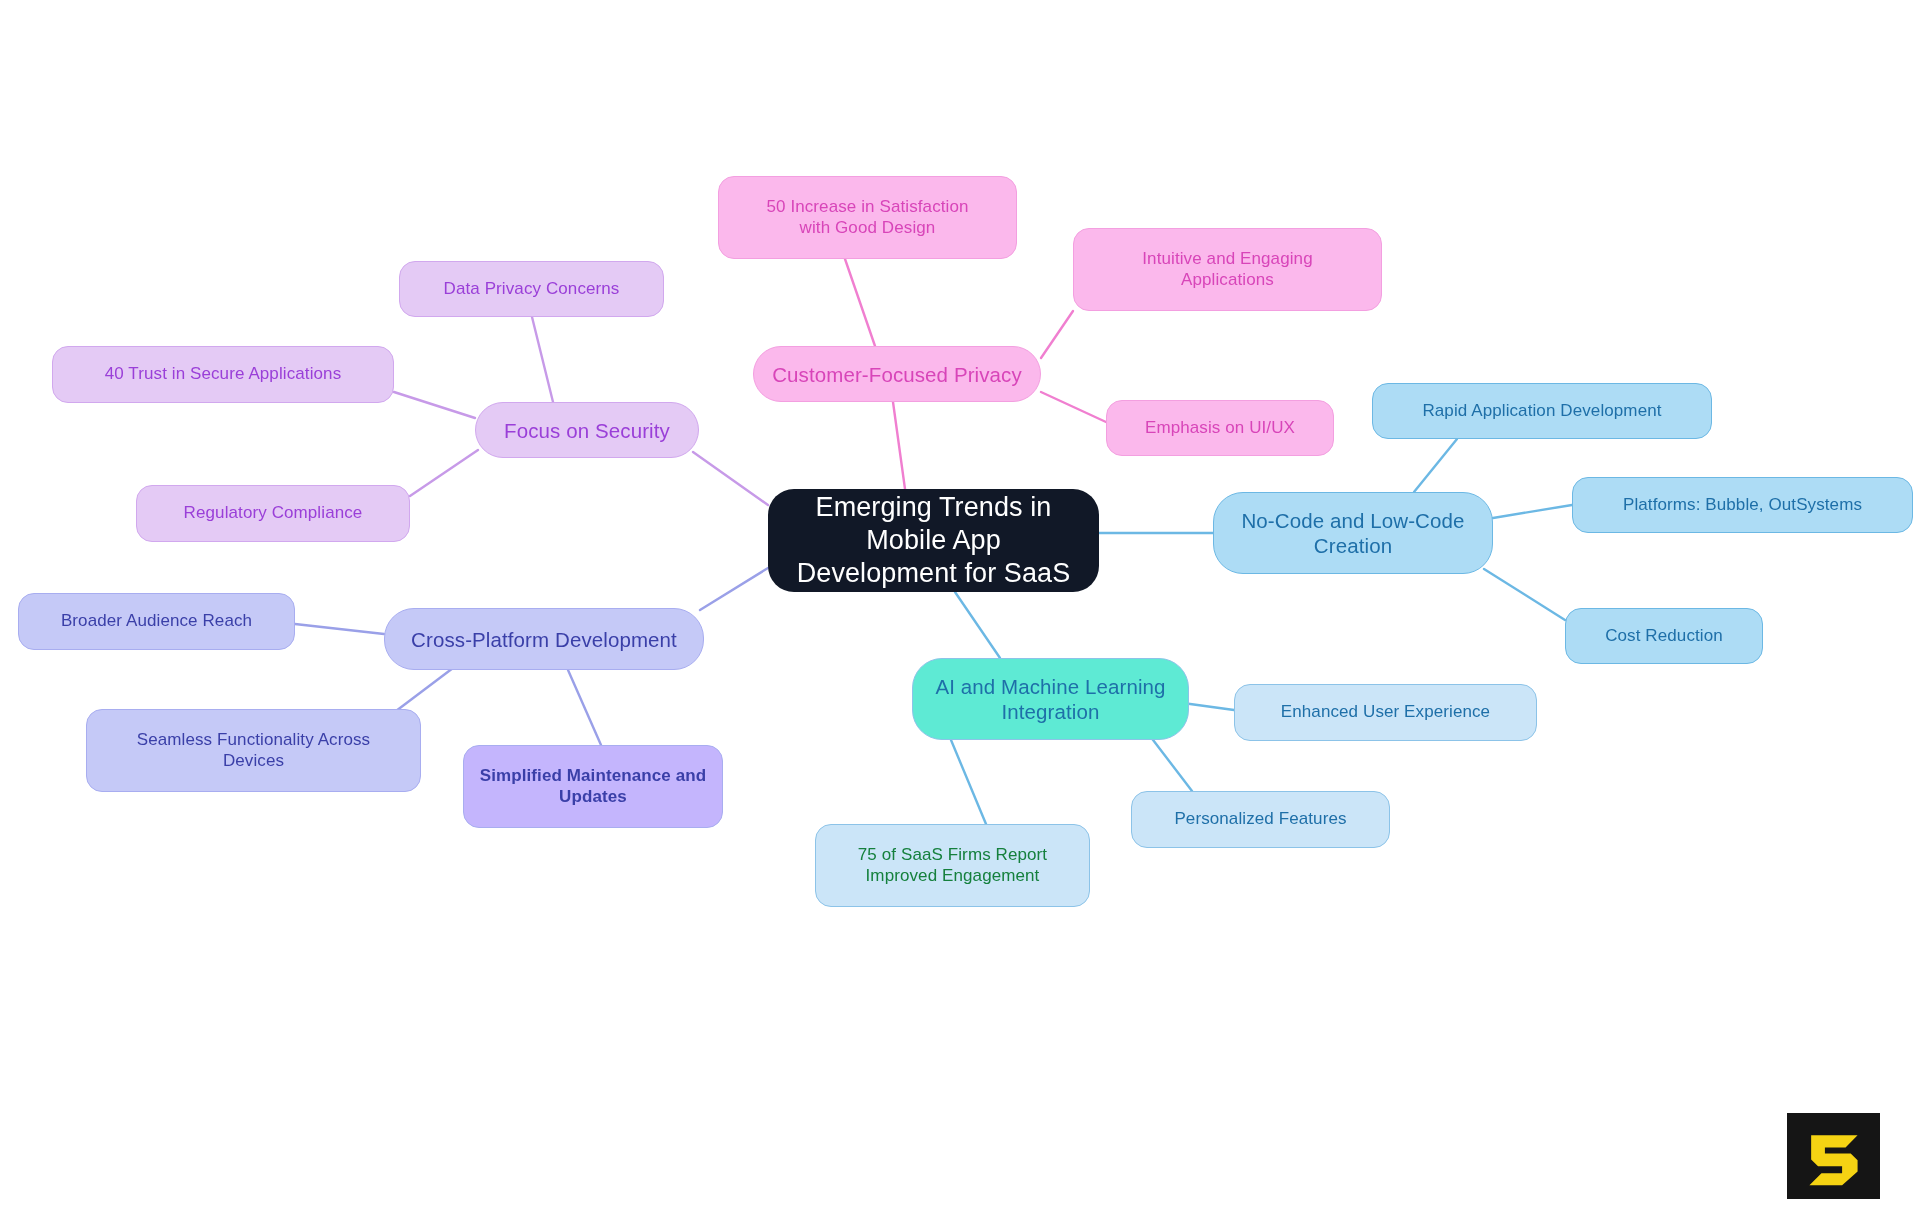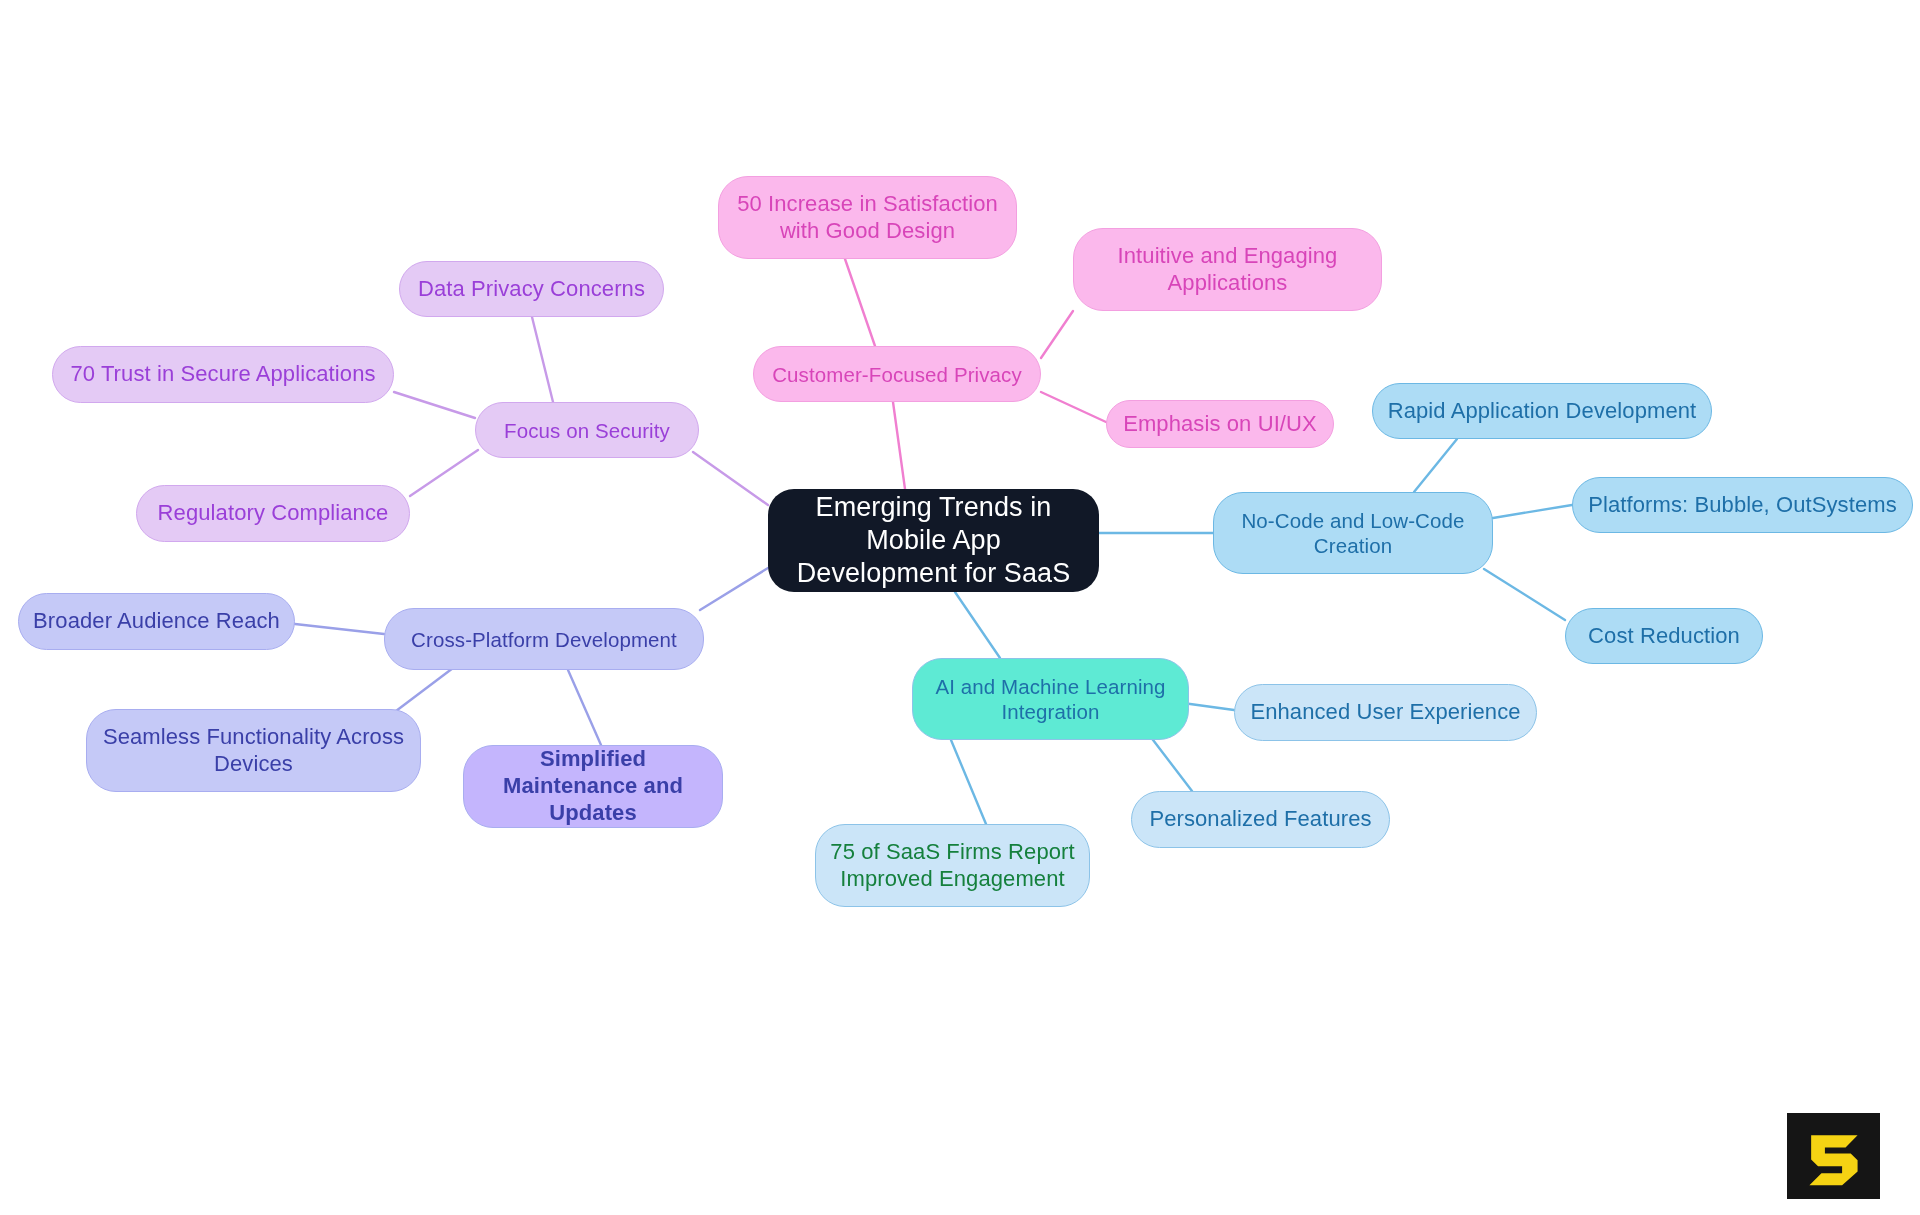--- a/index.html
+++ b/index.html
@@ -46,22 +46,22 @@
   .node.root {
     border-width: 0;
     font-size: 27px;
     border-radius: 26px;
   }
   .node.branch {
     font-size: 20.5px;
     border-radius: 30px;
   }
   .node.leaf {
-    font-size: 22px;
-    border-radius: 30px;
+    font-size: 17px;
+    border-radius: 16px;
   }
   #logo {
     position: absolute;
     display: flex;
     align-items: center;
     justify-content: center;
   }
   #logo svg { display: block; }
 </style>
 </head>
@@ -91,24 +91,24 @@
       <line x1="951" y1="740" x2="986" y2="824" stroke="#6CB8E4" stroke-width="2.4" stroke-linecap="round"></line>
     </svg>
   <div id="nodes">
       <div class="node root" style="background: rgb(17, 24, 39); color: rgb(255, 255, 255); left: 768px; top: 489px; width: 331px; height: 103px;">Emerging Trends in Mobile App
 Development for SaaS</div>
       <div class="node branch" style="background: rgb(251, 184, 236); border-color: rgb(243, 159, 224); color: rgb(216, 69, 185); left: 753px; top: 346px; width: 288px; height: 56px;">Customer-Focused Privacy</div>
       <div class="node leaf" style="background: rgb(251, 184, 236); border-color: rgb(243, 159, 224); color: rgb(216, 69, 185); left: 718px; top: 176px; width: 299px; height: 83px;">50 Increase in Satisfaction
 with Good Design</div>
       <div class="node leaf" style="background: rgb(251, 184, 236); border-color: rgb(243, 159, 224); color: rgb(216, 69, 185); left: 1073px; top: 228px; width: 309px; height: 83px;">Intuitive and Engaging
 Applications</div>
-      <div class="node leaf" style="background: rgb(251, 184, 236); border-color: rgb(243, 159, 224); color: rgb(216, 69, 185); left: 1106px; top: 400px; width: 228px; height: 48px;">Emphasis on UI/UX</div>
+      <div class="node leaf" style="background: rgb(251, 184, 236); border-color: rgb(243, 159, 224); color: rgb(216, 69, 185); left: 1106px; top: 400px; width: 228px; height: 56px;">Emphasis on UI/UX</div>
       <div class="node branch" style="background: rgb(228, 202, 245); border-color: rgb(209, 168, 238); color: rgb(154, 63, 216); left: 475px; top: 402px; width: 224px; height: 56px;">Focus on Security</div>
       <div class="node leaf" style="background: rgb(228, 202, 245); border-color: rgb(209, 168, 238); color: rgb(154, 63, 216); left: 399px; top: 261px; width: 265px; height: 56px;">Data Privacy Concerns</div>
-      <div class="node leaf" style="background: rgb(228, 202, 245); border-color: rgb(209, 168, 238); color: rgb(154, 63, 216); left: 52px; top: 346px; width: 342px; height: 57px;">70 Trust in Secure Applications</div>
+      <div class="node leaf" style="background: rgb(228, 202, 245); border-color: rgb(209, 168, 238); color: rgb(154, 63, 216); left: 52px; top: 346px; width: 342px; height: 57px;">40 Trust in Secure Applications</div>
       <div class="node leaf" style="background: rgb(228, 202, 245); border-color: rgb(209, 168, 238); color: rgb(154, 63, 216); left: 136px; top: 485px; width: 274px; height: 57px;">Regulatory Compliance</div>
       <div class="node branch" style="background: rgb(197, 201, 247); border-color: rgb(168, 173, 240); color: rgb(58, 63, 168); left: 384px; top: 608px; width: 320px; height: 62px;">Cross-Platform Development</div>
       <div class="node leaf" style="background: rgb(197, 201, 247); border-color: rgb(168, 173, 240); color: rgb(58, 63, 168); left: 18px; top: 593px; width: 277px; height: 57px;">Broader Audience Reach</div>
       <div class="node leaf" style="background: rgb(197, 201, 247); border-color: rgb(168, 173, 240); color: rgb(58, 63, 168); left: 86px; top: 709px; width: 335px; height: 83px;">Seamless Functionality Across
 Devices</div>
       <div class="node leaf" style="background: #c4b5fd; border-color: rgb(168, 173, 240); color: rgb(58, 63, 168); left: 463px; top: 745px; width: 260px; height: 83px; font-weight: bold;">Simplified Maintenance and
 Updates</div>
       <div class="node branch" style="background: rgb(173, 220, 245); border-color: rgb(108, 184, 228); color: rgb(30, 111, 168); left: 1213px; top: 492px; width: 280px; height: 82px;">No-Code and Low-Code
 Creation</div>
       <div class="node leaf" style="background: rgb(173, 220, 245); border-color: rgb(108, 184, 228); color: rgb(30, 111, 168); left: 1372px; top: 383px; width: 340px; height: 56px;">Rapid Application Development</div>

